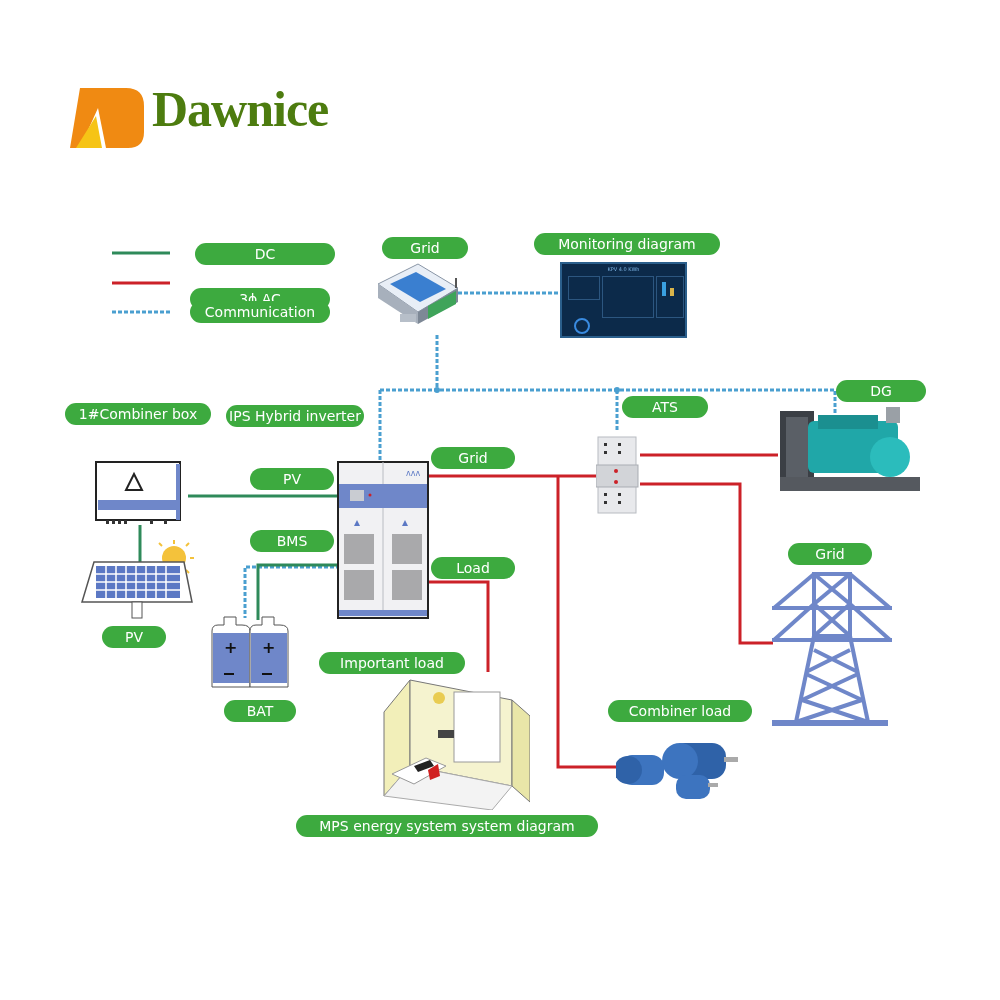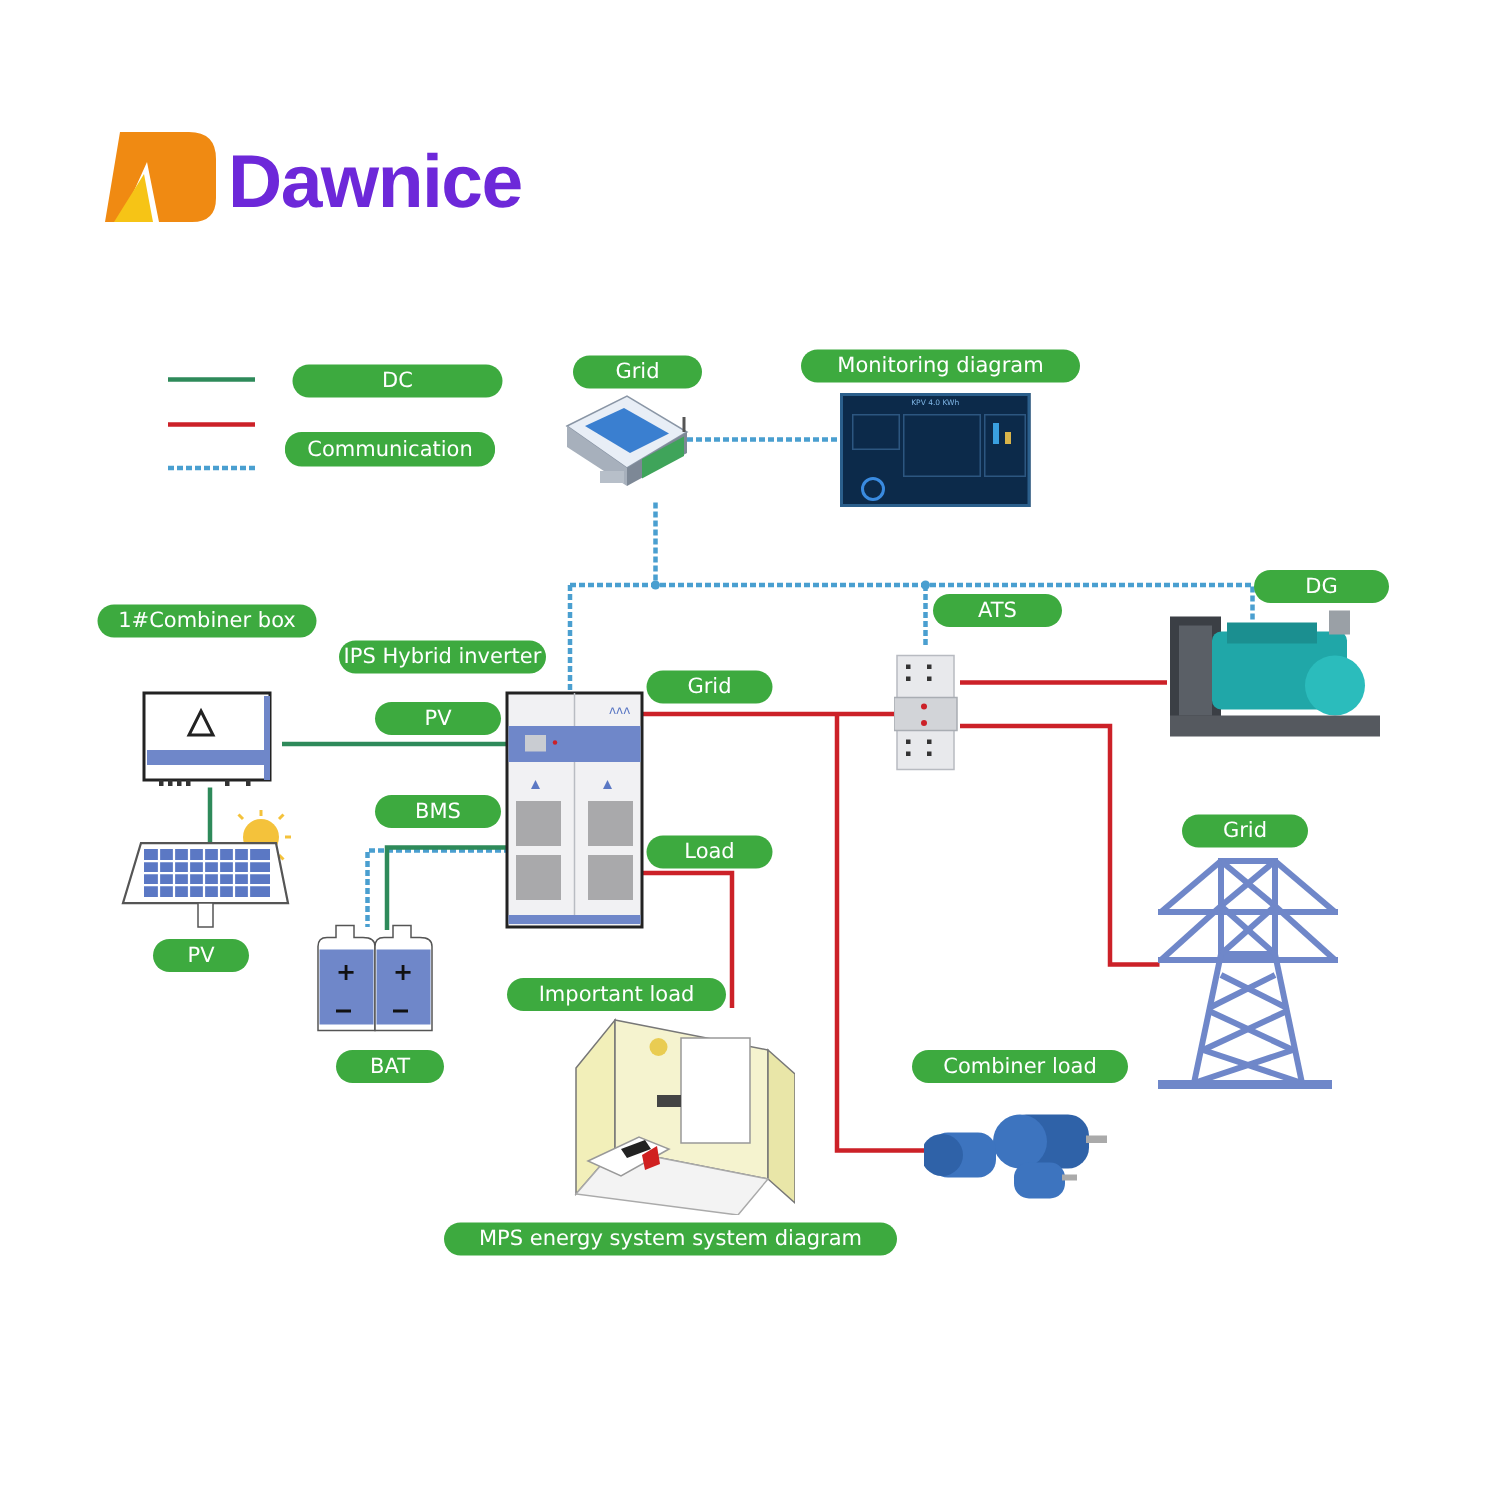--- a/index.html
+++ b/index.html
@@ -1,19 +1,19 @@
 <!DOCTYPE html>
 <html><head>
 <meta charset="utf-8">
 <style>
   html, body { margin:0; padding:0; background:#ffffff; }
   body { width:1000px; height:1000px; position:relative; overflow:hidden; font-family:"DejaVu Sans", sans-serif; }
   .abs { position:absolute; }
   .pill { position:absolute; background:#3daa3f; color:#fff; border-radius:12px; height:22px; line-height:22px; text-align:center; font-size:14px; white-space:nowrap; font-family:"DejaVu Sans", sans-serif; }
-  .logo-text { position:absolute; left:152px; top:92px; font-size:50px; font-weight:bold; color:#6d28d9; font-family:Liberation Sans, sans-serif; letter-spacing:-1px; }
+  .logo-text { position:absolute; left:152px; top:80px; font-size:50px; font-weight:bold; color:#4d7c0f; font-family:Liberation Serif, serif; letter-spacing:-1px; }
   svg.layer { position:absolute; left:0; top:0; }
 </style>
 </head>
 <body>
 
 <div>
   <svg class="abs" style="left:70px;top:88px" width="76" height="60" viewBox="0 0 76 60">
     <path d="M10 0 H56 Q74 0 74 18 V44 Q74 60 58 60 H36 L28 20 L10 60 H0 Z" fill="#f08a12"></path>
     <path d="M6 60 L26 28 L32 60 Z" fill="#f6c416"></path>
   </svg>
@@ -47,21 +47,21 @@
     <path d="M428 476 H597"></path>
     <path d="M558 476 V767 H617"></path>
     <path d="M640 455 H778"></path>
     <path d="M640 484 H740 V643 H773"></path>
     <path d="M428 582 H488 V672"></path>
   </g>
 </svg>
 
 <div class="pill" style="left:195px;top:243px;width:140px">DC</div>
 <div class="pill" style="left:190px;top:288px;width:140px">3ϕ AC</div>
-<div class="pill" style="left:190px;top:289px;width:140px">Communication</div>
+<div class="pill" style="left:190px;top:301px;width:140px">Communication</div>
 
 <svg class="abs" style="left:376px;top:262px" width="84" height="76" viewBox="0 0 84 76">
   <path d="M2 22 L42 2 L82 26 L42 50 Z" fill="#e8eef6" stroke="#8a96a6"></path>
   <path d="M14 22 L40 10 L70 27 L44 40 Z" fill="#3a7fd0"></path>
   <path d="M2 22 V36 L42 62 V50 Z" fill="#a7b0bc"></path>
   <path d="M42 50 V62 L82 40 V26 Z" fill="#7d8896"></path>
   <path d="M52 44 L80 29 V42 L52 57 Z" fill="#3fa45a"></path>
   <rect x="24" y="52" width="16" height="8" fill="#b7bfc9"></rect>
   <line x1="80" y1="26" x2="80" y2="16" stroke="#555" stroke-width="2"></line>
 </svg>
@@ -145,21 +145,21 @@
       <line x1="46" y1="28" x2="46" y2="60"></line>
       <line x1="56" y1="28" x2="56" y2="60"></line>
       <line x1="66" y1="28" x2="66" y2="60"></line>
       <line x1="76" y1="28" x2="76" y2="60"></line>
       <line x1="86" y1="28" x2="86" y2="60"></line>
   </g>
   <rect x="52" y="64" width="10" height="16" fill="#fff" stroke="#555"></rect>
 </svg>
 <div class="pill" style="left:102px;top:626px;width:64px">PV</div>
 
-<div class="pill" style="left:226px;top:427px;width:138px">IPS Hybrid inverter</div>
+<div class="pill" style="left:226px;top:405px;width:138px">IPS Hybrid inverter</div>
 <div class="pill" style="left:250px;top:468px;width:84px">PV</div>
 <div class="pill" style="left:250px;top:530px;width:84px">BMS</div>
 <div class="pill" style="left:431px;top:447px;width:84px">Grid</div>
 <div class="pill" style="left:431px;top:557px;width:84px">Load</div>
 <svg class="abs" style="left:336px;top:460px" width="94" height="160" viewBox="0 0 94 160">
   <rect x="2" y="2" width="90" height="156" fill="#f1f1f3" stroke="#222" stroke-width="2"></rect>
   <line x1="47" y1="2" x2="47" y2="156" stroke="#b9bcc2"></line>
   <rect x="3" y="24" width="88" height="24" fill="#6f87c9"></rect>
   <rect x="14" y="30" width="14" height="11" fill="#c9ccd2"></rect>
   <circle cx="34" cy="35" r="1.5" fill="#cc2128"></circle>
@@ -178,21 +178,21 @@
   <path d="M40 16 Q40 10 46 10 H52 V2 H64 V10 H70 Q78 10 78 16 V72 H40 Z" fill="#fff" stroke="#555"></path>
   <rect x="3" y="18" width="36" height="50" fill="#6f87c9"></rect>
   <rect x="41" y="18" width="36" height="50" fill="#6f87c9"></rect>
   <text x="14" y="38" font-size="16" font-weight="bold" fill="#111" font-family="DejaVu Sans, sans-serif">+</text>
   <text x="52" y="38" font-size="16" font-weight="bold" fill="#111" font-family="DejaVu Sans, sans-serif">+</text>
   <rect x="14" y="58" width="10" height="2" fill="#111"></rect>
     <rect x="52" y="58" width="10" height="2" fill="#111"></rect>
 </svg>
 <div class="pill" style="left:224px;top:700px;width:72px">BAT</div>
 
-<div class="pill" style="left:338px;top:652px;width:146px">Important load</div>
+<div class="pill" style="left:319px;top:652px;width:146px">Important load</div>
 <svg class="abs" style="left:374px;top:676px" width="156" height="134" viewBox="0 0 156 134">
   <path d="M10 36 L36 4 L36 90 L10 120 Z" fill="#f2efb9" stroke="#777"></path>
   <path d="M36 4 L138 24 L138 110 L36 90 Z" fill="#f5f3cf" stroke="#777"></path>
   <path d="M138 24 L156 40 L156 126 L138 110 Z" fill="#e9e6a8" stroke="#777"></path>
   <path d="M10 120 L36 90 L138 110 L118 134 Z" fill="#f3f3f3" stroke="#aaa"></path>
   <rect x="80" y="16" width="46" height="70" fill="#fff" stroke="#999"></rect>
   <rect x="64" y="54" width="16" height="8" fill="#444"></rect>
   <path d="M18 98 L52 82 L72 90 L40 108 Z" fill="#fff" stroke="#999"></path>
   <path d="M40 90 L56 84 L60 90 L44 96 Z" fill="#222"></path>
   <path d="M54 94 L64 88 L66 100 L56 104 Z" fill="#d02020"></path>

